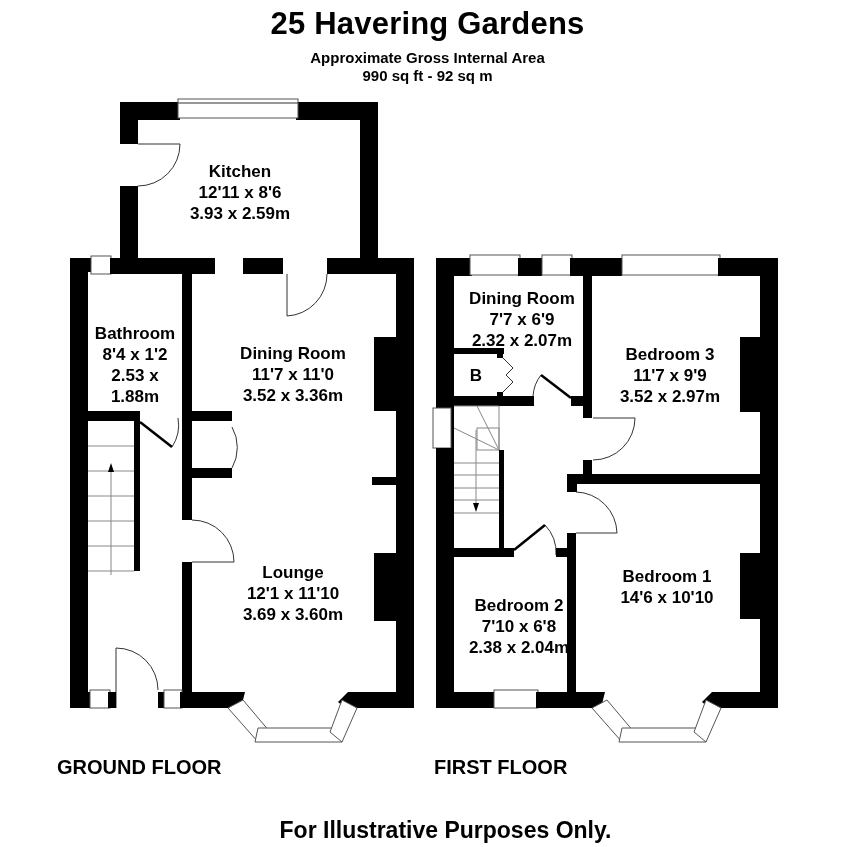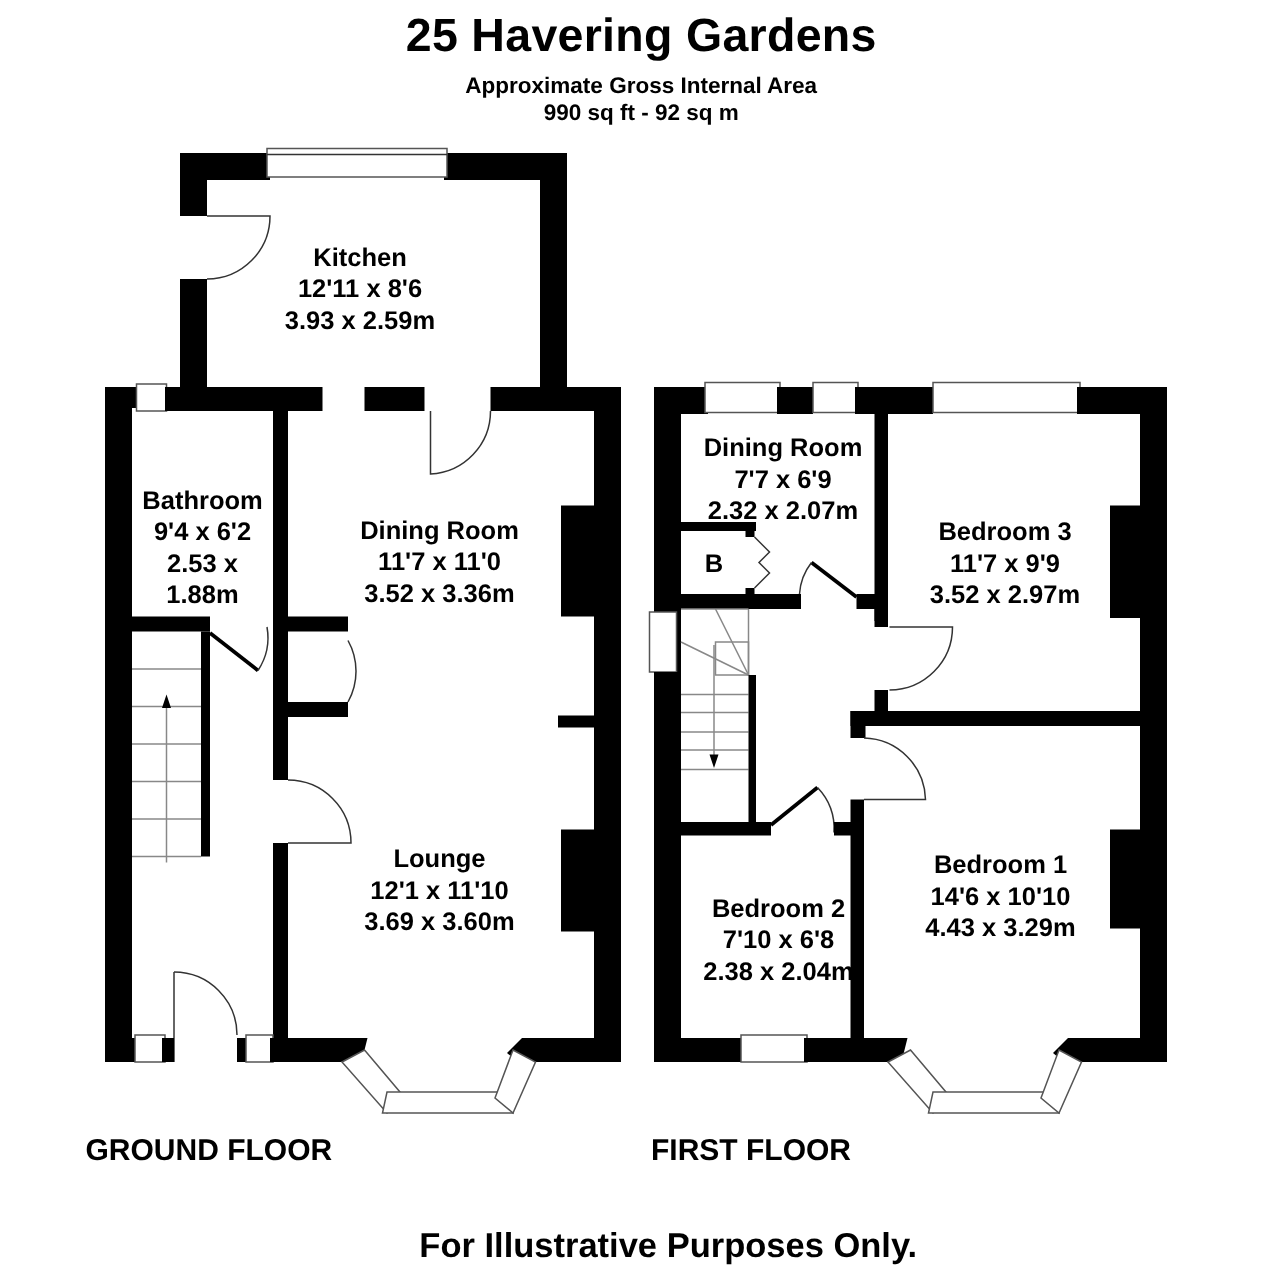--- a/index.html
+++ b/index.html
@@ -174,21 +174,21 @@
   </g>
 </svg>
 
 <div class="room-label" style="left:180px; top:161px; width:120px;">
   <div>Kitchen</div>
   <div>12'11 x 8'6</div>
   <div>3.93 x 2.59m</div>
 </div>
 <div class="room-label" style="left:85px; top:323px; width:100px;">
   <div>Bathroom</div>
-  <div>9'4 x 6'2</div>
+  <div>8'4 x 1'2</div>
   <div>2.53 x 1.88m</div>
 </div>
 <div class="room-label" style="left:223px; top:343px; width:140px;">
   <div>Dining Room</div>
   <div>11'7 x 11'0</div>
   <div>3.52 x 3.36m</div>
 </div>
 <div class="room-label" style="left:233px; top:562px; width:120px;">
   <div>Lounge</div>
   <div>12'1 x 11'10</div>
@@ -201,21 +201,20 @@
   <div>2.32 x 2.07m</div>
 </div>
 <div class="room-label" style="left:605px; top:344px; width:130px;">
   <div>Bedroom 3</div>
   <div>11'7 x 9'9</div>
   <div>3.52 x 2.97m</div>
 </div>
 <div class="room-label" style="left:597px; top:566px; width:140px;">
   <div>Bedroom 1</div>
   <div>14'6 x 10'10</div>
-  <div>4.43 x 3.29m</div>
 </div>
 <div class="room-label" style="left:438px; top:595px; width:114px;padding-left:24px;">
   <div>Bedroom 2</div>
   <div>7'10 x 6'8</div>
   <div>2.38 x 2.04m</div>
 </div>
 <div class="room-label" style="left:466px; top:365px; width:20px;">B</div>
 
 <div class="floor-label" style="left:57px; top:756px;">GROUND FLOOR</div>
 <div class="floor-label" style="left:434px; top:756px;">FIRST FLOOR</div>

